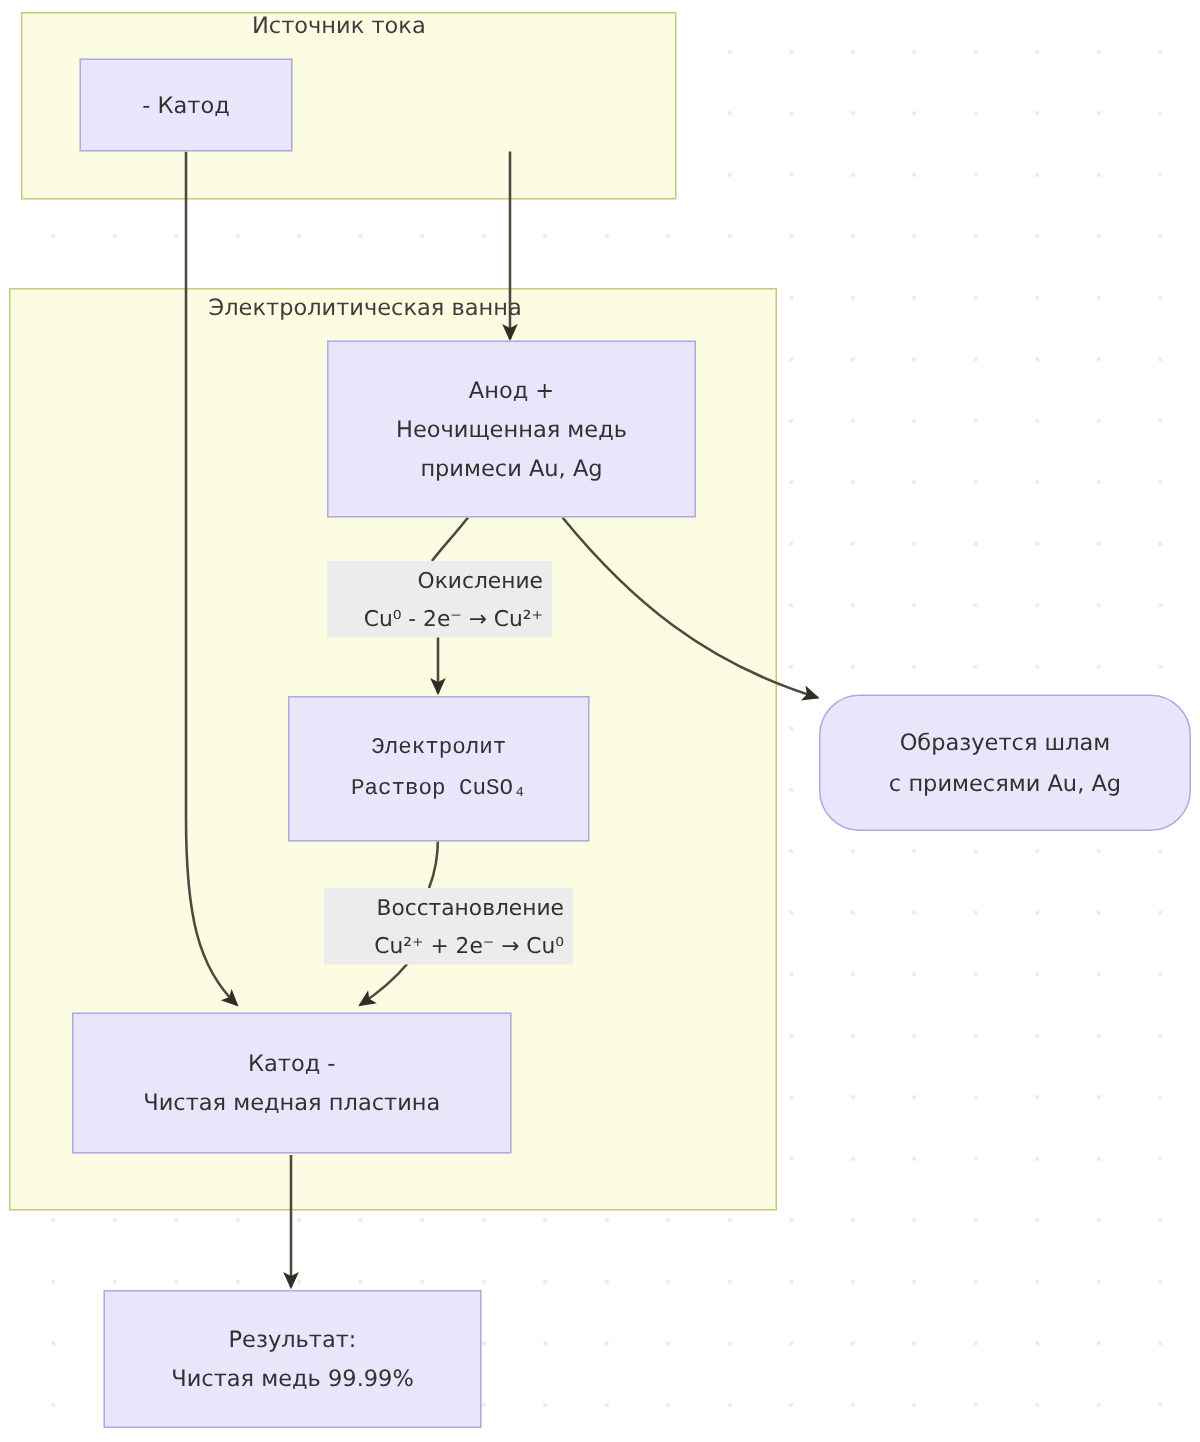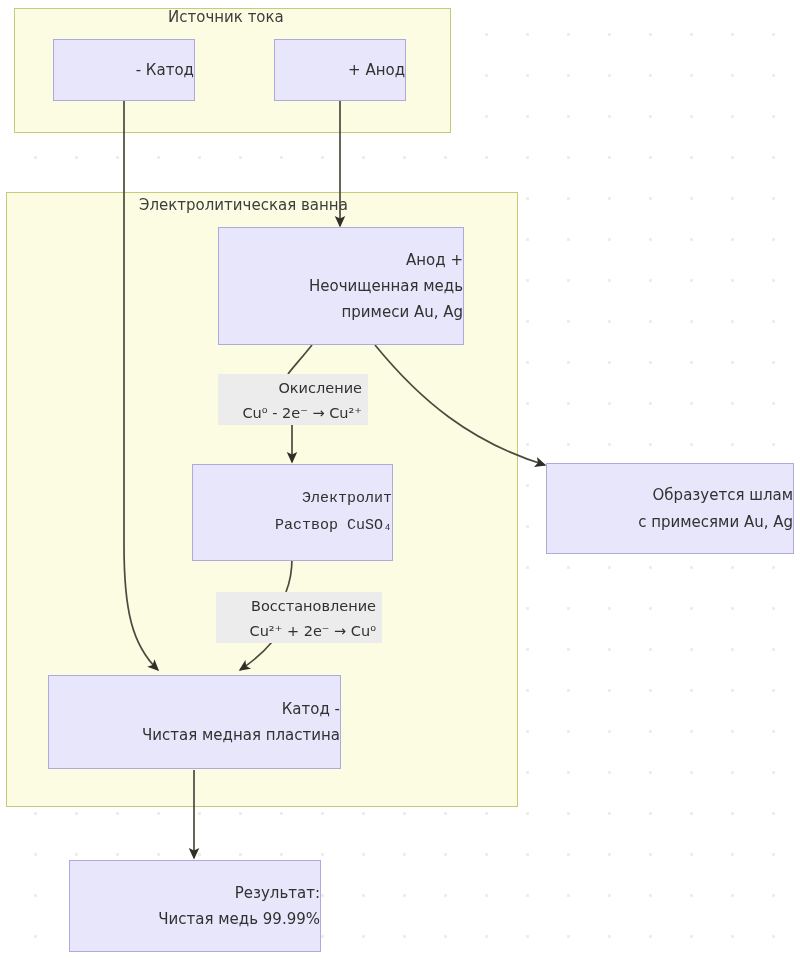--- a/index.html
+++ b/index.html
@@ -42,21 +42,21 @@
     white-space: nowrap;
     z-index: 3;
   }
   .node {
     position: absolute;
     background: #e8e6fb;
     border: 1.5px solid #b0a9e0;
     box-sizing: border-box;
     display: flex;
     flex-direction: column;
-    align-items: flex-end;
+    align-items: center;
     justify-content: center;
     z-index: 2;
     color: #313131;
     font-size: 15px;
     line-height: 1.75;
     text-align: center;
   }
   .node .ln {
     display: block;
     white-space: nowrap;
@@ -109,41 +109,38 @@
   <div class="group-box" style="left:14px; top:8px; width:435px; height:123px;"></div>
   <div class="group-label" style="left:168px; top:8px;">Источник тока</div>
 
   <div class="group-box" style="left:6px; top:192px; width:510px; height:613px;"></div>
   <div class="group-label" style="left:139px; top:196px;">Электролитическая ванна</div>
 
   <div class="node" style="left:53px; top:39px; width:142px; height:62px;">
     <span class="ln">- Катод</span>
   </div>
 
-  <div class="node" style="left:274px; top:39px; width:132px; height:62px;">
-    <span class="ln">+ Анод</span>
-  </div>
 
   <div class="node" style="left:218px; top:227px; width:246px; height:118px;">
     <span class="ln">Анод +</span>
     <span class="ln">Неочищенная медь</span>
     <span class="ln">примеси Au, Ag</span>
   </div>
 
   <div class="edge-label" style="left:218px; top:374px; width:150px; height:51px;">
     <span class="ln">Окисление</span>
     <span class="ln">Cu⁰ - 2e⁻ → Cu²⁺</span>
   </div>
 
   <div class="node" style="left:192px; top:464px; width:201px; height:97px;font-family:Liberation Mono, monospace;">
     <span class="ln">Электролит</span>
     <span class="ln">Раствор CuSO₄</span>
   </div>
 
-  <div class="node" style="left:546px; top:463px; width:248px; height:91px;">
+  <div class="node" style="left:546px; top:463px; width:248px; height:91px;border-radius:27px;">
     <span class="ln">Образуется шлам</span>
     <span class="ln">с примесями Au, Ag</span>
   </div>
 
   <div class="edge-label" style="left:216px; top:592px; width:166px; height:51px;">
     <span class="ln">Восстановление</span>
     <span class="ln">Cu²⁺ + 2e⁻ → Cu⁰</span>
   </div>
 
   <div class="node" style="left:48px; top:675px; width:293px; height:94px;">

